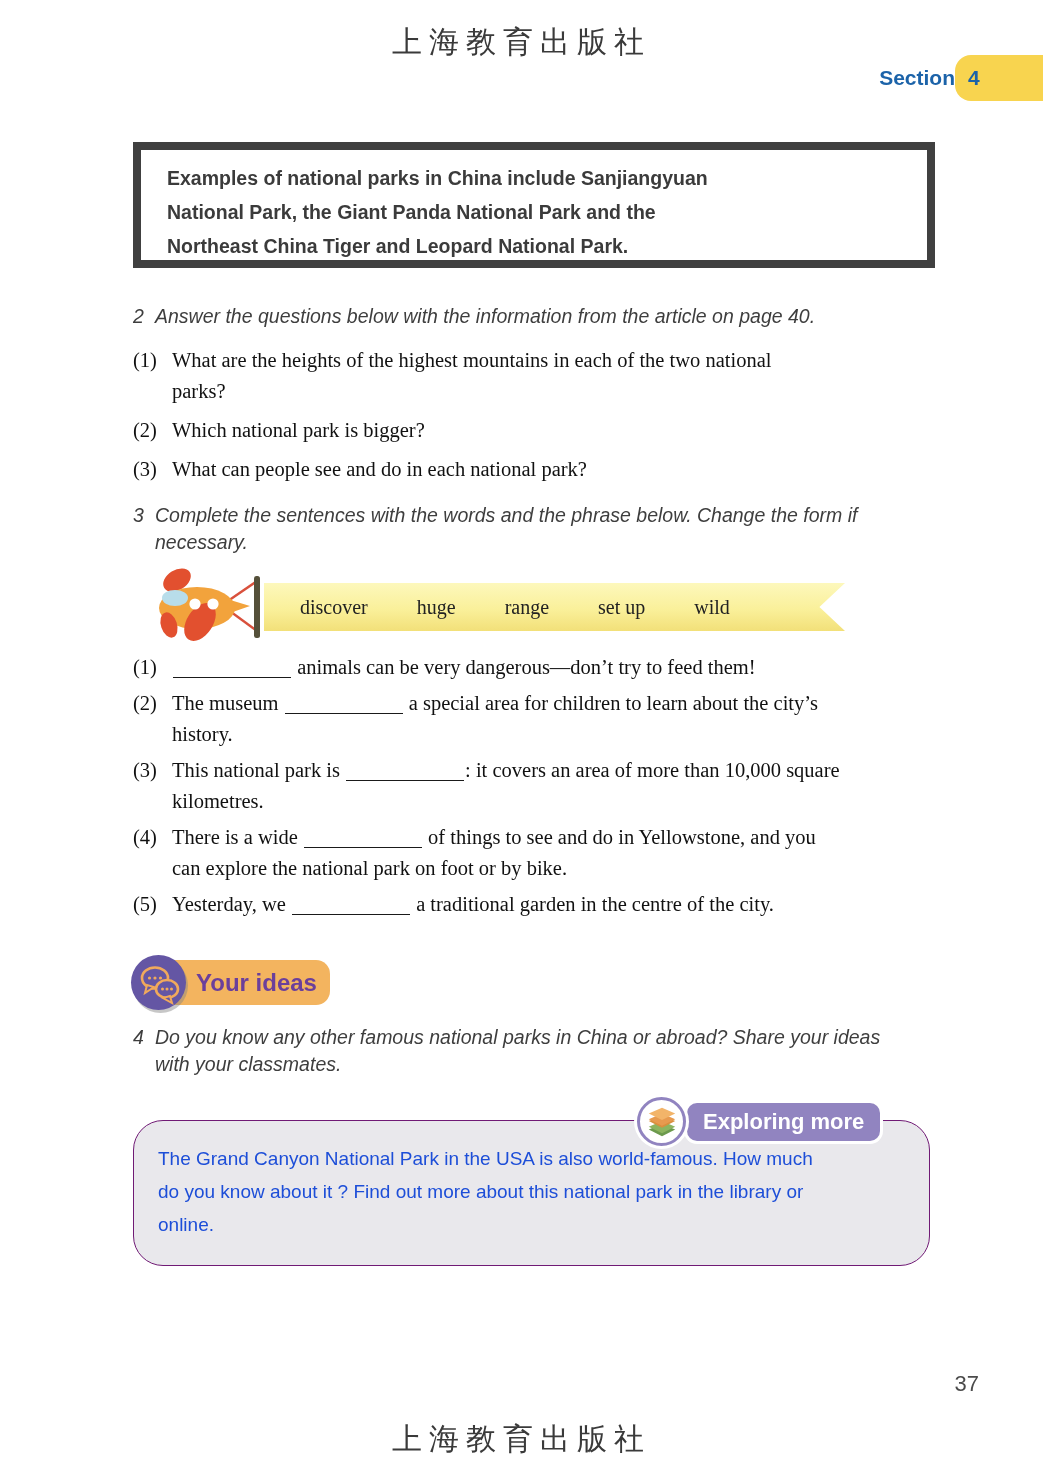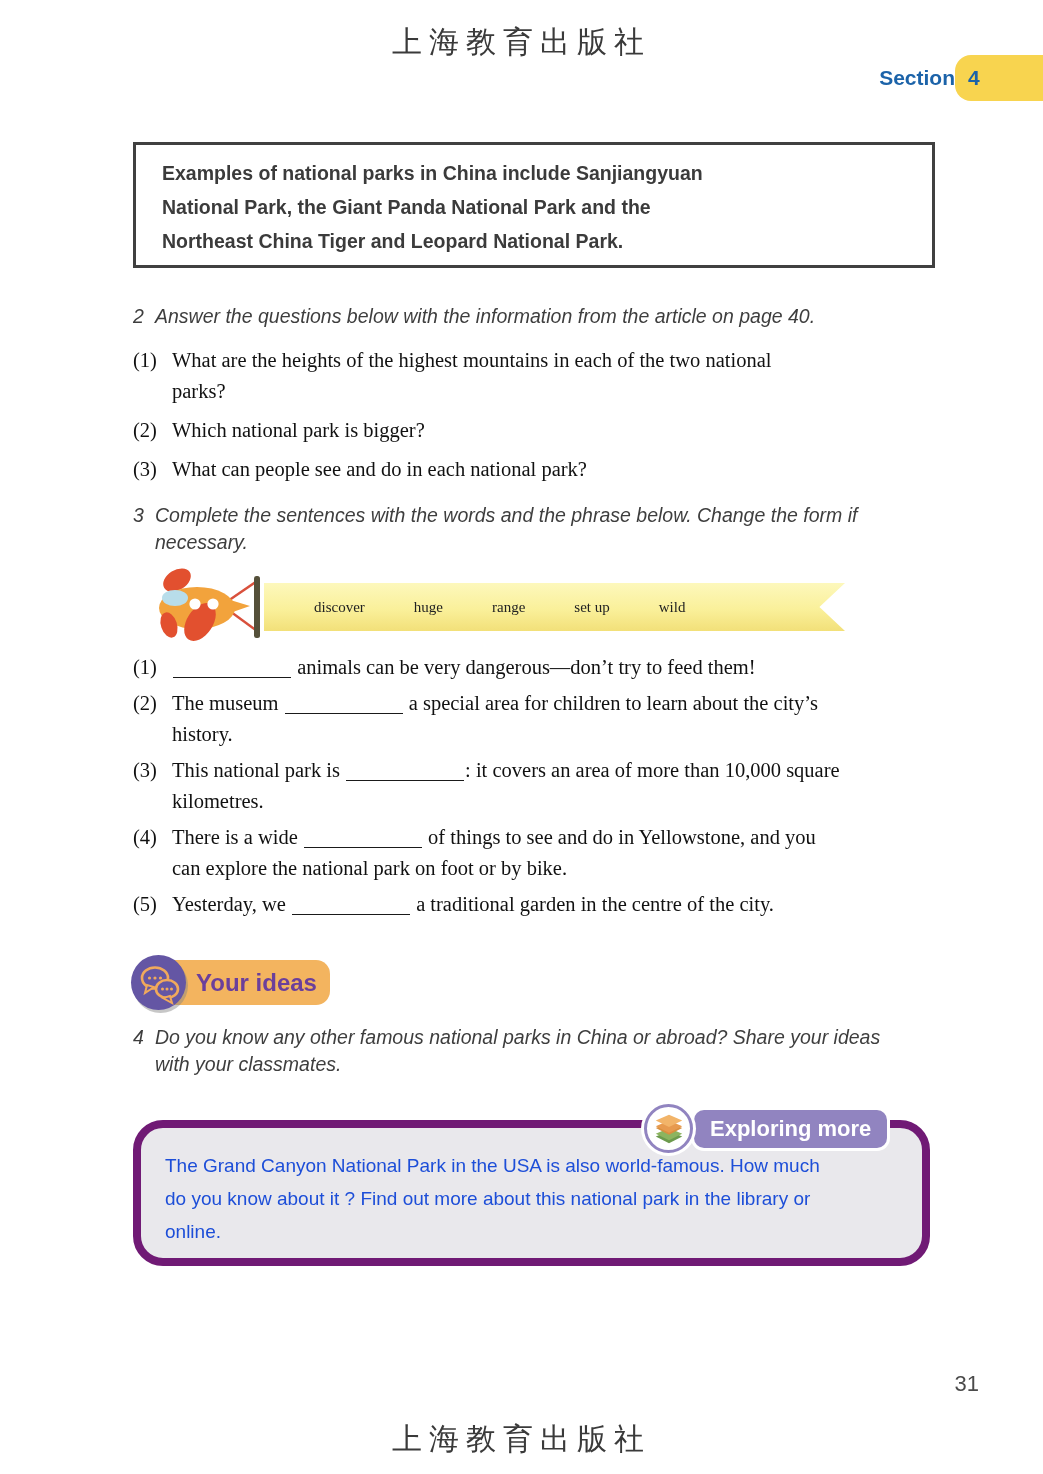--- a/index.html
+++ b/index.html
@@ -24,21 +24,21 @@
   .section-label { color:#1c63a9; font-weight:bold; font-size:21px; }
   .section-badge {
     height:46px; width:88px; background:#f8d44f; border-radius:16px 0 0 16px;
     display:flex; align-items:center; padding-left:13px;
     color:#1c63a9; font-weight:bold; font-size:21px;
   }
 
   
   .notes-box {
     position:absolute; left:133px; top:142px; width:802px; height:126px;
-    background:#ffffff; border:3px solid #404040;
+    background:#ffffff; border:8px solid #404040;
   }
   .notes-text {
     position:absolute; left:26px; top:11px; width:600px;
     font-size:19.5px; font-weight:bold; color:#3b3b3b; line-height:34px;
   }
   .notes-label {
     position:absolute; right:-3px; top:-3px; height:126px; width:168px;
     background:#ee5b3b; clip-path:polygon(27% 0, 100% 0, 100% 100%, 10% 100%);
     display:flex; align-items:center; justify-content:center; padding-left:34px;
     color:#ffffff; font-weight:bold; font-size:21px;
@@ -58,42 +58,42 @@
     display:inline-block; width:118px; height:5px;
     border-bottom:1.6px solid #1a1a1a; vertical-align:-4px; margin:0 1px;
   }
 
   
   .plane-svg { position:absolute; left:147px; top:565px; }
   .word-banner {
     position:absolute; left:264px; top:583px; width:581px; height:48px;
     background:linear-gradient(180deg,#fdf8bc 0%, #faf09a 55%, #f2e079 100%);
     clip-path:polygon(0 0, 100% 0, 95.6% 50%, 100% 100%, 0 100%);
-    display:flex; align-items:center; padding-left:50px; gap:49px;
-    font-family:"Liberation Serif", serif; font-size:15px; color:#222;
+    display:flex; align-items:center; padding-left:36px; gap:49px;
+    font-family:"Liberation Serif", serif; font-size:20px; color:#222;
   }
 
   
   .your-ideas { position:absolute; left:131px; top:955px; width:210px; height:58px; }
   .yi-pill {
     position:absolute; left:25px; top:5px; width:174px; height:45px;
     background:#f3b45f; border-radius:14px;
     display:flex; align-items:center; padding-left:40px;
     color:#6b3f9b; font-weight:bold; font-size:24px;
   }
   .yi-circle {
     position:absolute; left:0; top:0; width:55px; height:55px; border-radius:50%;
     background:#6456a4; box-shadow:2px 3px 0 rgba(130,130,130,.45);
     display:flex; align-items:center; justify-content:center;
   }
 
   
   .exp-box {
     position:absolute; left:133px; top:1120px; width:797px; height:146px;
-    background:#e9e8ec; border:8px solid #701a75; border-radius:30px;
+    background:#e9e8ec; border:1px solid #701a75; border-radius:30px;
   }
   .exp-text {
     position:absolute; left:24px; top:21px; width:752px;
     font-family:Liberation Sans, sans-serif; font-size:19px; line-height:33px; color:#1d4ed8;
   }
   .exp-badge {
     position:absolute; left:553px; top:-18px; height:38px;
     background:#9184c0; border-radius:10px; box-shadow:0 0 0 3px #ffffff;
     display:flex; align-items:center; padding:0 16px;
     color:#ffffff; font-weight:bold; font-size:22px; white-space:nowrap;
@@ -229,14 +229,14 @@
       <polygon points="18,20 32,26 18,33 4,26" fill="#6c9a4d"></polygon>
       <polygon points="18,17 32,23 18,30 4,23" fill="#8cb45f"></polygon>
       <polygon points="18,11 32,17 18,24 4,17" fill="#d98f3e"></polygon>
       <polygon points="18,9 32,15 18,22 4,15" fill="#e79a4f"></polygon>
       <polygon points="18,3 32,9 18,16 4,9" fill="#f2b469"></polygon>
     </svg>
   </div>
   <div class="exp-text">The Grand Canyon National Park in the USA is also world-famous. How much<br>do you know about it ? Find out more about this national park in the library or<br>online.</div>
 </div>
 
-<div class="page-num">31</div>
+<div class="page-num">37</div>
 <div class="page-footer">上海教育出版社</div>
 
 </body></html>

